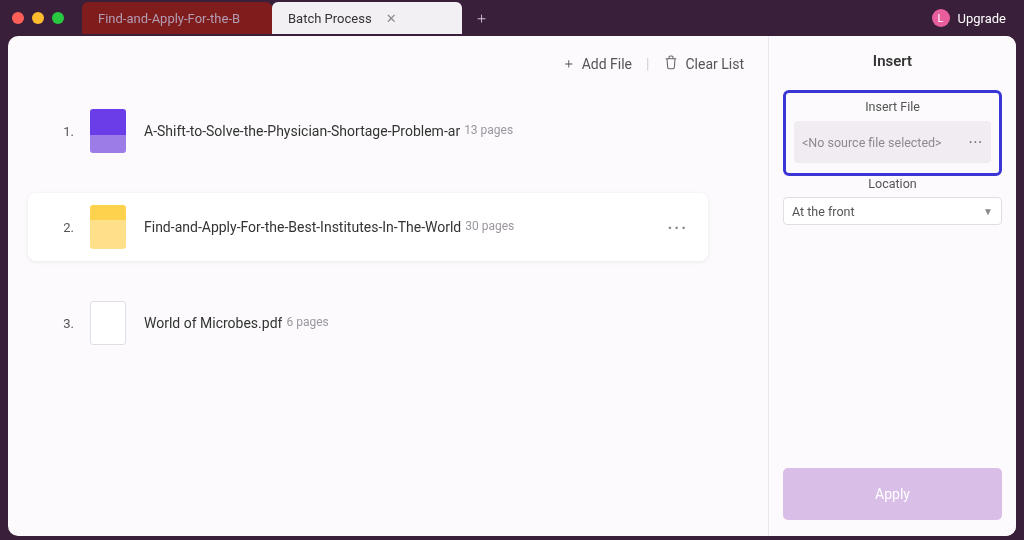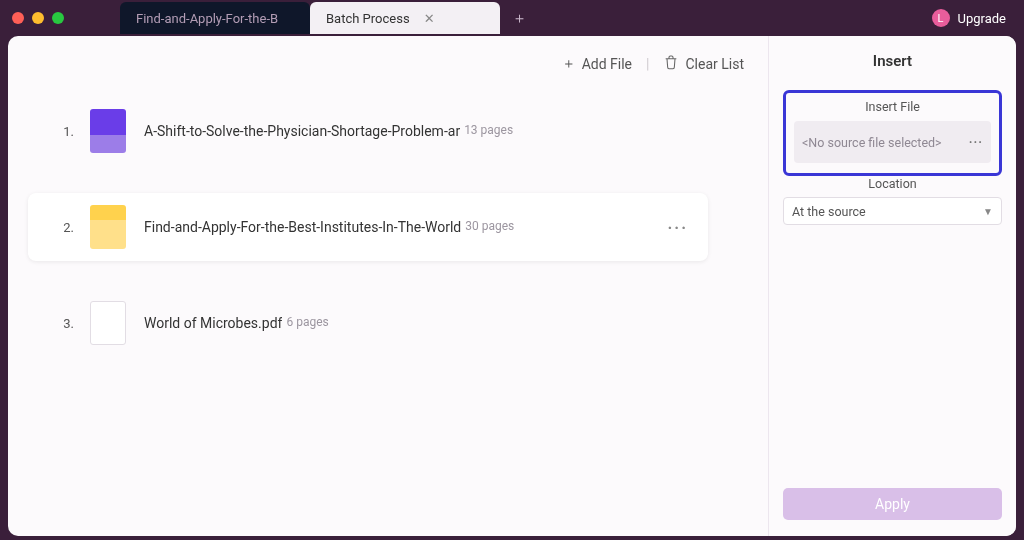--- a/index.html
+++ b/index.html
@@ -5,21 +5,21 @@
   * { box-sizing: border-box; margin: 0; padding: 0; font-family: -apple-system, BlinkMacSystemFont, "Segoe UI", Roboto, sans-serif; }
   body { background: #3a1f3a; width: 1024px; height: 540px; overflow: hidden; position: relative; }
 
   .titlebar { height: 36px; display: flex; align-items: center; padding: 0 12px; }
   .traffic { display: flex; gap: 8px; margin-right: 18px; }
   .traffic span { width: 12px; height: 12px; border-radius: 50%; display: inline-block; }
   .t-close { background:#ff5f57; } .t-min { background:#ffbd2e; } .t-max { background:#28c840; }
 
   .tabs { display:flex; align-items:center; height:100%; flex:1; }
   .tab { height: 32px; display:flex; align-items:center; padding:0 16px; border-radius:6px 6px 0 0; font-size:13px; color:#cbb9cc; position:relative; min-width:190px; }
-  .tab.inactive { background:#0f172a; color:#b39db5;margin-left:38px; }
+  .tab.inactive { background:#7f1d1d; color:#b39db5; }
   .tab.active { background:#f3f0f4; color:#333; }
   .tab .close { margin-left:14px; color:#888; font-size:13px; }
   .new-tab { margin-left:12px; color:#cbb9cc; font-size:15px; }
 
   .title-right { display:flex; align-items:center; margin-right:6px; color:#fff; font-size:13px; }
   .avatar { width:18px; height:18px; border-radius:50%; background:#e85d9b; color:#fff; display:flex; align-items:center; justify-content:center; font-size:11px; margin-right:8px; }
 
   .workspace { position:absolute; top:36px; left:8px; right:8px; bottom:4px; background:#fcfafc; border-radius:10px; display:flex; overflow:hidden; }
   .main { flex:1; display:flex; flex-direction:column; padding:18px 24px 18px 40px; }
   .toolbar { display:flex; justify-content:flex-end; align-items:center; gap:14px; font-size:14px; color:#555; margin-bottom:24px; }
@@ -45,21 +45,21 @@
   .sidepanel { width:248px; border-left:1px solid #ece6ee; padding:16px 14px; display:flex; flex-direction:column; background:#fcfafc;text-align:center; }
   .panel-title { font-size:15px; font-weight:600; color:#333; margin-bottom:20px; }
   .field-group { border:3px solid #3a36d6; border-radius:6px; padding:6px 8px 10px 8px; margin-bottom:0; }
   .field-label { font-size:12.5px; color:#555; margin-bottom:7px; }
   .file-picker { background:#f0ecf1; border-radius:4px; height:42px; display:flex; align-items:center; padding:0 8px; font-size:12.5px; color:#8f8893; justify-content:space-between; }
   .file-picker .dots { color:#777; letter-spacing:1px; font-weight:bold; }
   .loc-label { font-size:12.5px; color:#555; margin-bottom:6px; }
   .select { background:#fff; border:1px solid #e2dde4; border-radius:4px; height:28px; display:flex; align-items:center; padding:0 8px; font-size:12.5px; color:#555; justify-content:space-between; }
   .select .chev { font-size:10px; color:#888; }
   .spacer { flex:1; }
-  .apply-btn { height:32px; background:#d9bfe8; border-radius:5px; display:flex; align-items:center; justify-content:center; color:#fff; font-size:14px; margin-top:8px; }
+  .apply-btn { height:52px; background:#d9bfe8; border-radius:5px; display:flex; align-items:center; justify-content:center; color:#fff; font-size:14px; margin-top:8px; }
 </style>
 </head>
 <body>
 
 <div class="titlebar">
   <div class="traffic">
     <span class="t-close"></span>
     <span class="t-min"></span>
     <span class="t-max"></span>
   </div>
@@ -137,21 +137,21 @@
     <div class="field-group">
       <div class="field-label">Insert File</div>
       <div class="file-picker">
         <span>&lt;No source file selected&gt;</span>
         <span class="dots">···</span>
       </div>
     </div>
 
     <div class="loc-label">Location</div>
     <div class="select">
-      <span>At the source</span>
+      <span>At the front</span>
       <span class="chev">▼</span>
     </div>
 
     <div class="spacer"></div>
 
     <div class="apply-btn">
       <span>Apply</span>
     </div>
   </div>
 </div>

